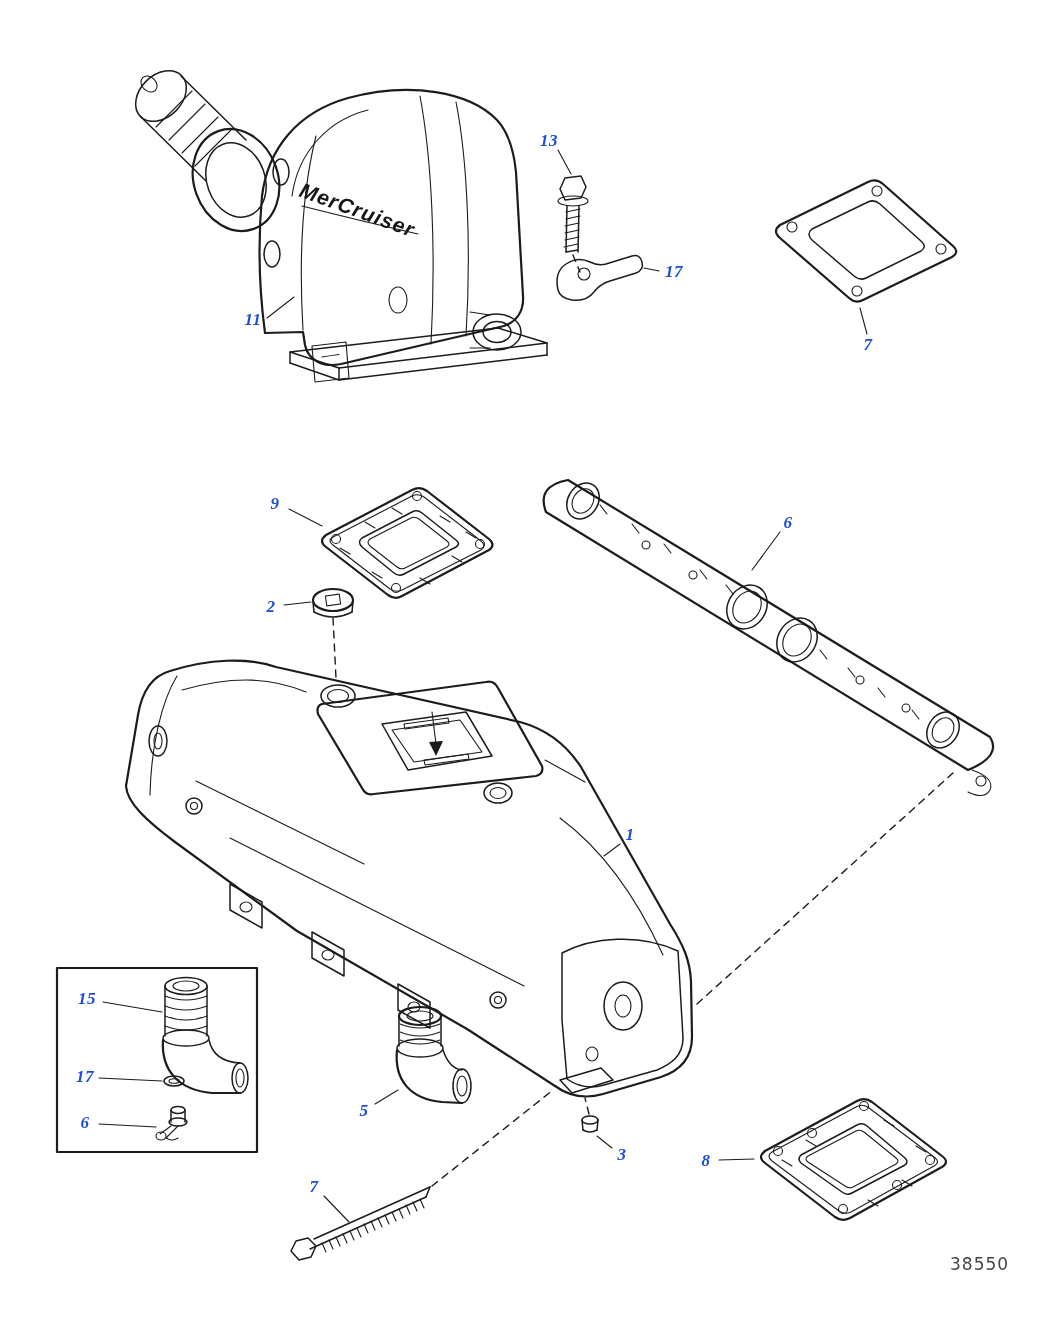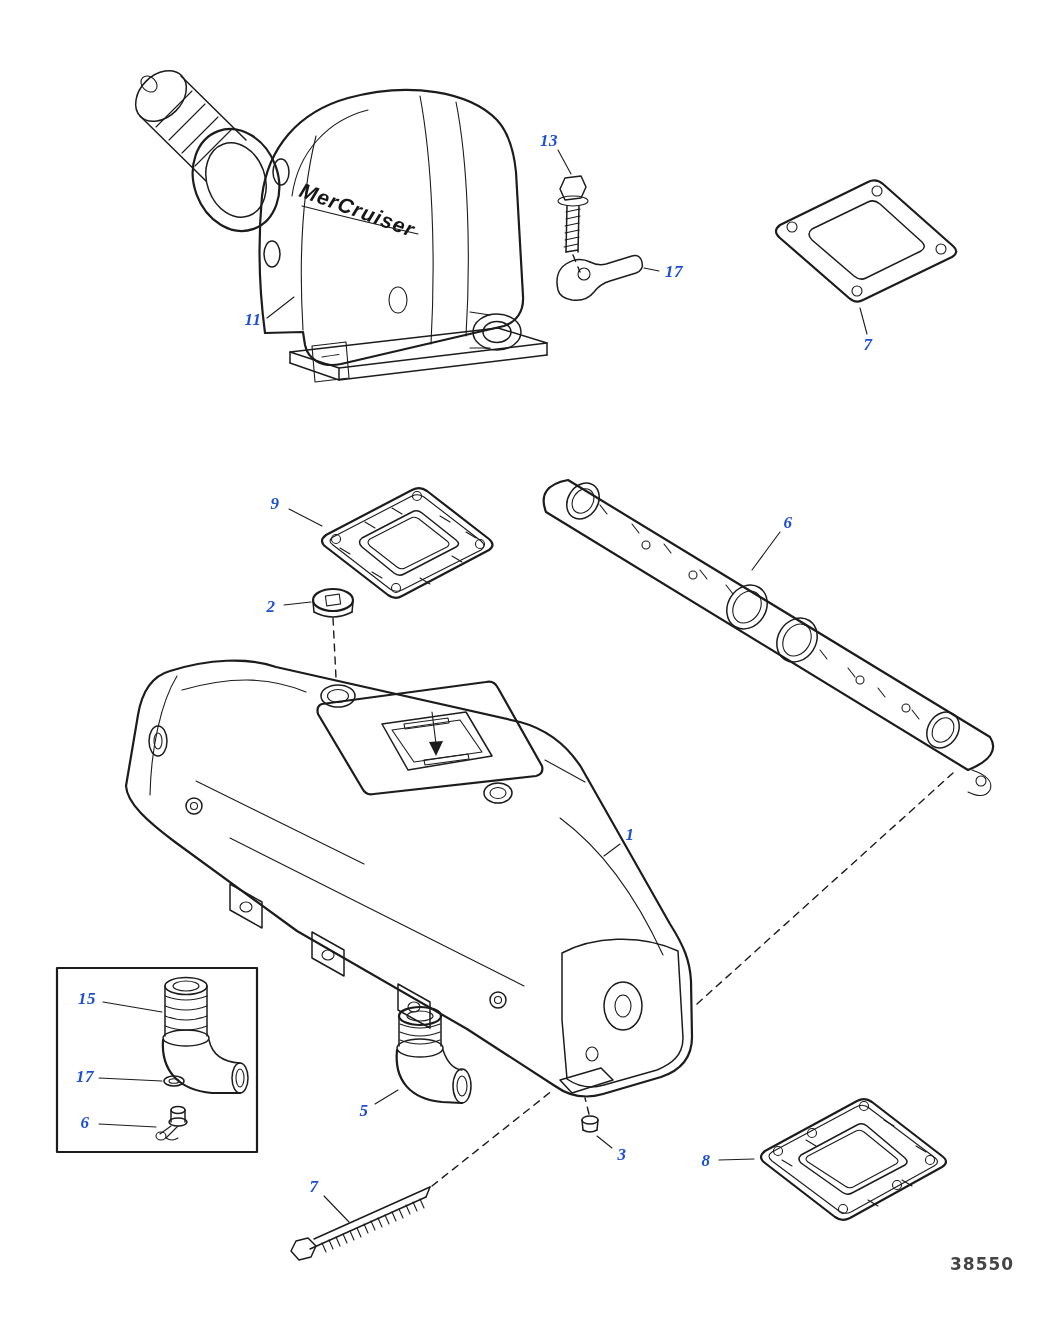--- a/index.html
+++ b/index.html
@@ -42,21 +42,21 @@
     font-size: 17px;
     color: #1d4ed8;
     letter-spacing: 0.5px;
     white-space: nowrap;
   }
   .drawing-number {
     position: absolute;
     left: 950px;
     top: 1254px;
     font-family: "DejaVu Sans", sans-serif;
-    font-weight: 700;
+    font-weight: 400;
     font-size: 17px;
     color: #454545;
     letter-spacing: 1px;
   }
 </style>
 </head>
 <body>
 
 <div class="page">
 

